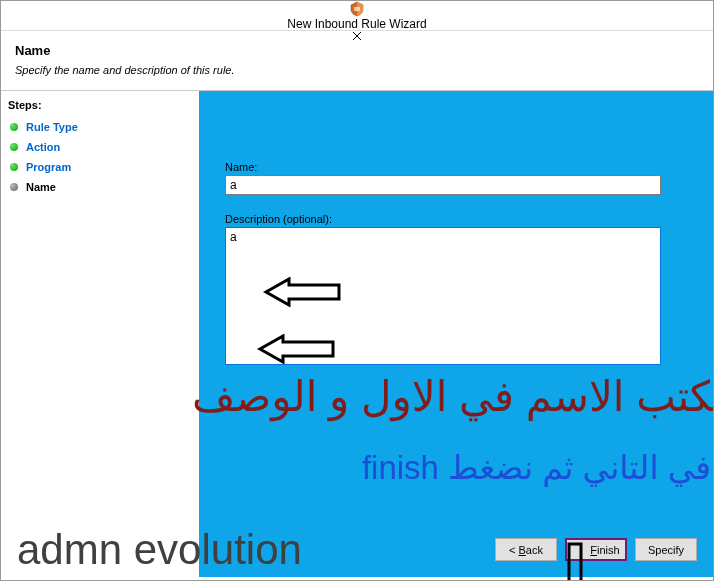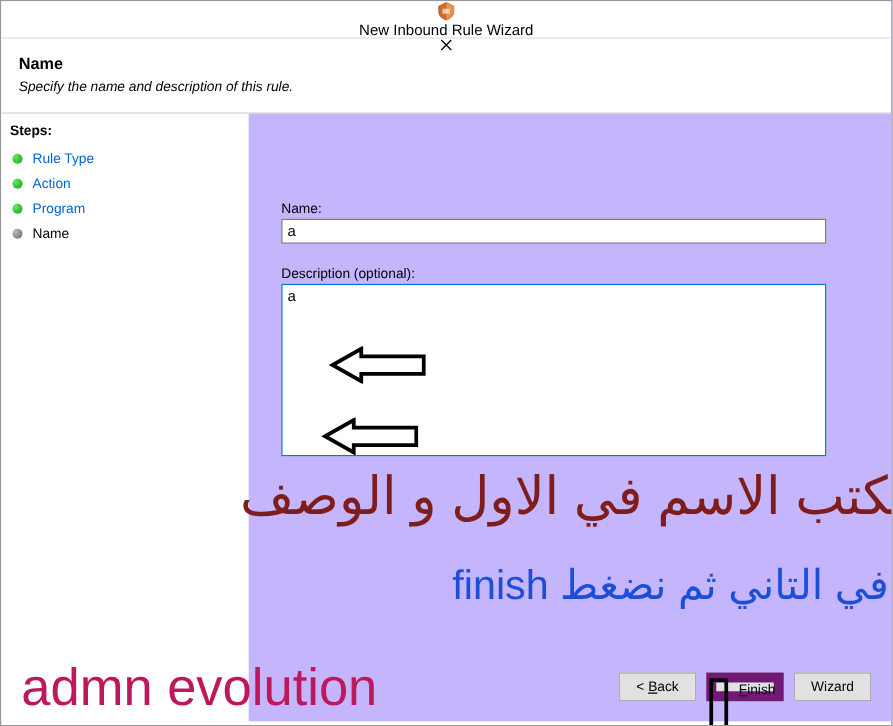--- a/index.html
+++ b/index.html
@@ -51,35 +51,36 @@
   .sidebar {
     width: 198px;
     background: #fff;
     padding: 8px 7px;
   }
   .sidebar-title { font-size: 11px; font-weight: bold; margin-bottom: 6px; }
   .step {
     display: flex; align-items: center;
     padding: 4px 2px;
     font-size: 11px;
+    font-weight: bold;
   }
   .bullet {
     width: 8px; height: 8px; border-radius: 50%;
     margin-right: 8px; flex-shrink: 0;
   }
   .bullet.green { background: radial-gradient(circle at 30% 30%, #6fe06f, #0a0); }
   .bullet.gray { background: radial-gradient(circle at 30% 30%, #bbb, #666); }
   .step.link { color: #0066cc; }
   .step.current { color: #000; }
 
   .main {
     flex: 1;
     position: relative;
     padding: 70px 18px 0 26px;
-    background: #c4b5fd;
+    background: #0ea5e9;
   }
   .field-label { font-size: 11px; margin-bottom: 2px; display: block; }
   .text-input {
     width: 436px;
     height: 20px;
     font-size: 12px;
     padding: 2px 4px;
     border: 1px solid #7a7a7a;
     background: #fff;
     font-family: inherit;
@@ -104,21 +105,21 @@
     gap: 8px;
   }
   .btn {
     width: 62px; height: 23px;
     border: 1px solid #adadad;
     background: #e1e1e1;
     font-size: 11px;
     font-family: inherit;
     cursor: pointer;
   }
-  .btn.primary { border: 8px solid #701a75; padding-left: 18px; }
+  .btn.primary { border: 2px solid #701a75; padding-left: 18px; }
   .btn .accel { text-decoration: underline; }
 
   
   .anno {
     position: absolute;
     pointer-events: none;
     font-family: Tahoma, sans-serif;
   }
   .arrow-left1 { left: 260px; top: 186px; }
   .arrow-left2 { left: 254px; top: 243px; }
@@ -132,21 +133,21 @@
   }
   .text2 {
     left: 10px; top: 357px;
     font-size: 33px; color: #1d4ed8;
     direction: rtl;
     width: 700px;
     text-align: right;
   }
   .text3 {
     left: 16px; top: 435px;
-    font-size: 42px; color: #be185d;
+    font-size: 42px; color: #404040;
   }
 </style>
 </head>
 <body>
 
 <div class="titlebar">
   <span class="titlebar-icon">
     <svg viewBox="0 0 16 16" width="16" height="16">
       <path d="M8 1 L14 4 V8 C14 12 11 14 8 15 C5 14 2 12 2 8 V4 Z" fill="#d06a2a" stroke="#8a3a10" stroke-width="0.5"></path>
       <path d="M8 1 L14 4 V8 C14 12 11 14 8 15 V1 Z" fill="#e8924a"></path>
@@ -194,21 +195,21 @@
       <input class="text-input" type="text" value="a" style="">
     </div>
     <div class="field-group">
       <label class="field-label">Description (optional):</label>
       <textarea class="textarea" style="">a</textarea>
     </div>
 
     <div class="buttons">
       <button class="btn"><span>&lt; </span><span class="accel">B</span><span>ack</span></button>
       <button class="btn primary"><span class="accel">F</span><span>inish</span></button>
-      <button class="btn">Wizard</button>
+      <button class="btn">Specify</button>
     </div>
   </div>
 
   <div class="anno arrow-left1">
     <svg width="80" height="30" viewBox="0 0 80 30">
       <path d="M78 8 L28 8 L28 2 L5 15 L28 28 L28 22 L78 22 Z" fill="none" stroke="#000" stroke-width="3"></path>
     </svg>
   </div>
   <div class="anno arrow-left2">
     <svg width="80" height="30" viewBox="0 0 80 30">

